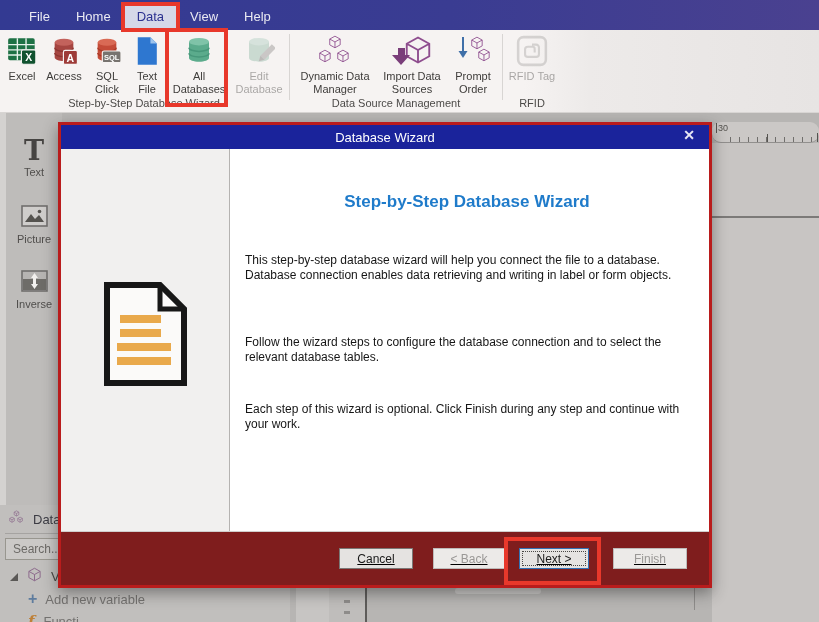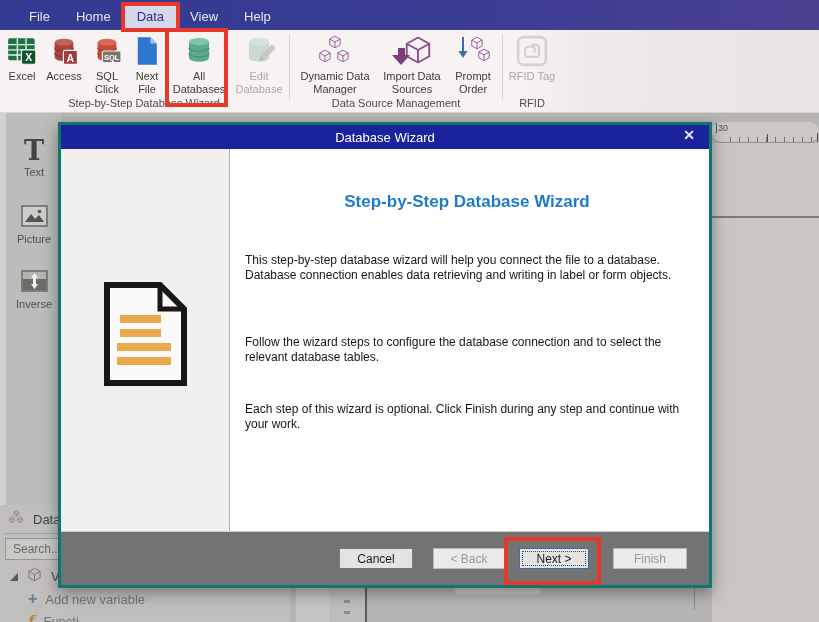--- a/index.html
+++ b/index.html
@@ -92,21 +92,21 @@
   .strip2 { position:absolute; left:329px; top:475px; width:38px; height:34px; background:#BFBDBB; }
   .vline1 { position:absolute; left:365px; top:475px; width:2px; height:34px; background:#5E5C5A; }
   .vline2 { position:absolute; left:694px; top:475px; width:1px; height:22px; background:#8E8C8A; }
   .dash1 { position:absolute; left:344px; top:487px; width:6px; height:3px; background:#8E8C8A; }
   .dash2 { position:absolute; left:344px; top:498px; width:6px; height:3px; background:#8E8C8A; }
   .thumb { position:absolute; left:455px; top:475px; width:86px; height:6px; background:#CDCBC9; border-radius:3px; }
 
   
   #dialog {
     position:absolute; left:58px; top:122px; width:654px; height:466px;
-    border:3px solid #0f766e; background:#FFFFFF; z-index:10;
+    border:3px solid #b91c1c; background:#FFFFFF; z-index:10;
     box-shadow:0 5px 14px rgba(30,30,30,.45);
     display:flex; flex-direction:column;
   }
   #titlebar {
     height:24px; background:#1A239B; position:relative; flex:0 0 auto;
     display:flex; align-items:center; justify-content:center;
   }
   #titlebar .title { color:#FFFFFF; font-size:13px; }
   #titlebar .close {
     position:absolute; right:14px; top:2px; color:#E8E8F4; font-size:14px; font-weight:bold; cursor:default;
@@ -118,22 +118,22 @@
   }
   #dright { flex:1; padding:0 20px 0 15px; }
   #dright h1 {
     margin-top:43px; text-align:center; font-size:17px; font-weight:bold; color:#1F7BCA;
   }
   #dright p { font-size:12px; color:#161616; line-height:15px; max-width:452px; }
   #dright .p1 { margin-top:41px; }
   #dright .p2 { margin-top:52px; }
   #dright .p3 { margin-top:37px; }
   #dfooter {
-    flex:0 0 54px; background:#737373; border-top:1px solid #D0CECC;
-    display:flex; align-items:center;
+    flex:0 0 54px; background:#7f1d1d; border-top:1px solid #D0CECC;
+    display:flex; align-items:center;text-decoration:underline;
   }
   .btn {
     height:21px; font-size:12px; font-family:"Liberation Sans", sans-serif;
     background:#E5E3E1; border:1px solid #7A7876; color:#1A1A1A; cursor:default;
   }
   .btn-cancel { width:74px; margin-left:278px; }
   .btn-back   { width:72px; margin-left:20px; }
   .btn-next   { width:70px; margin-left:14px; border:1px solid #3272B5;
                 outline:1px dotted #4A4846; outline-offset:-4px; }
   .btn-finish { width:74px; margin-left:24px; }
@@ -194,21 +194,21 @@
         </span>
         <span class="rlb">SQL Click</span>
       </div>
       <div class="rbtn" style="width:38px">
         <span class="ric">
           <svg width="24" height="30" viewBox="0 0 20 26">
             <path d="M2 1 h11 l5.5 5.5 V25 H2 Z" fill="#2E77D0"></path>
             <path d="M13 1 l5.5 5.5 H13 Z" fill="#9DC3ED"></path>
           </svg>
         </span>
-        <span class="rlb">Next File</span>
+        <span class="rlb">Text File</span>
       </div>
       <div class="rbtn" style="width:66px">
         <span class="ric">
           <svg width="34" height="30" viewBox="0 0 24 24">
             <path d="M4 4.5 V17.5 c0 1.66 3.58 3 8 3 s8 -1.34 8 -3 V4.5" fill="#5BAB8C"></path>
             <ellipse cx="12" cy="4.5" rx="8" ry="3" fill="#7FC3A8"></ellipse>
             <path d="M4 9.3 c0 1.66 3.58 3 8 3 s8 -1.34 8 -3 M4 13.8 c0 1.66 3.58 3 8 3 s8 -1.34 8 -3" fill="none" stroke="#47977A" stroke-width="1.2"></path>
           </svg>
         </span>
         <span class="rlb">All Databases</span>

